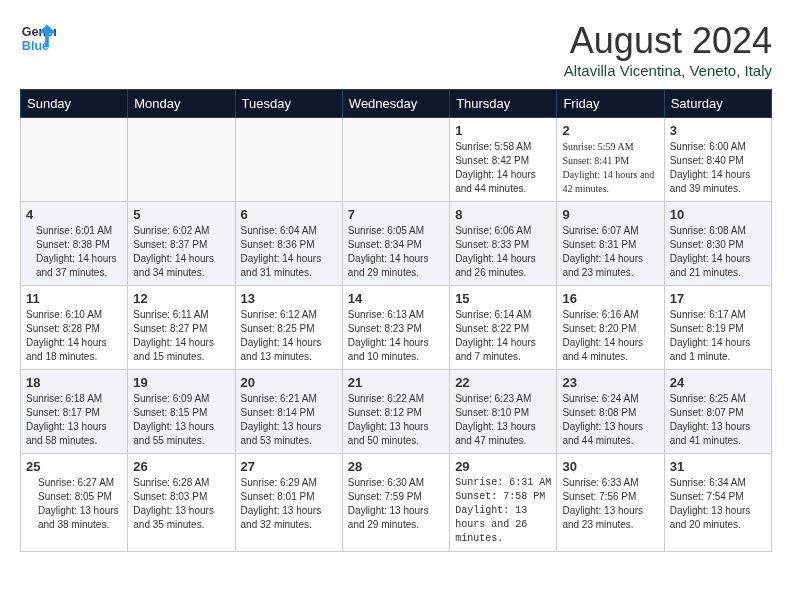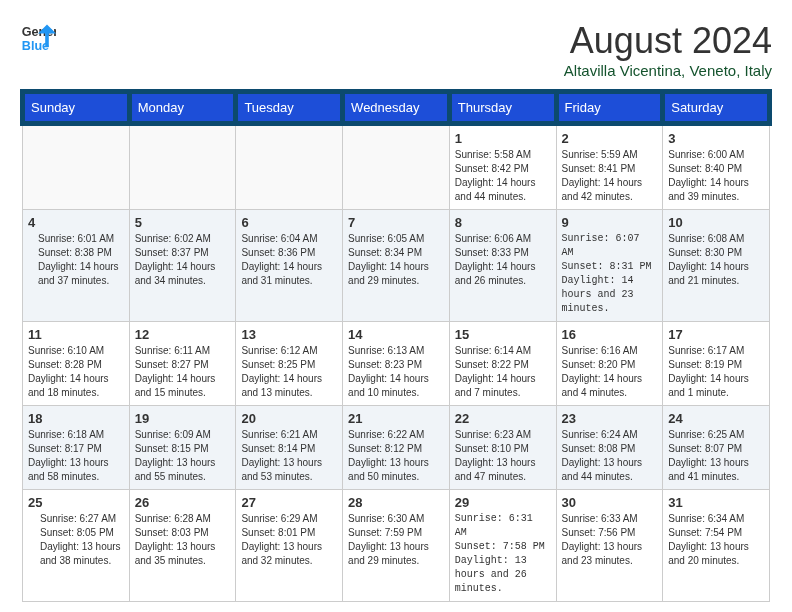--- a/index.html
+++ b/index.html
@@ -36,27 +36,27 @@
     .subtitle {
       font-size: 15px;
       color: #14532d;
     }
     table {
       width: 100%;
       border-collapse: collapse;
       table-layout: fixed;
     }
     th {
-      background: #1d4ed8;
+      background: #0f172a;
       color: #fff;
       text-align: left;
       padding: 6px 6px;
       font-size: 13px;
       font-weight: normal;
-      border: 5px solid #0c4a6e;
+      border: 1px solid #0c4a6e;
     }
     td {
       border: 1px solid #ccc;
       vertical-align: top;
       padding: 5px 5px;
       font-size: 10px;
       color: #333;
       height: 80px;
       background: #fff;
     }
@@ -114,21 +114,21 @@
         <td class="empty"></td>
         <td class="empty"></td>
         <td>
           <span class="day-num">1</span>
           <div class="day-info" style="white-space: pre-line;">Sunrise: 5:58 AM
 Sunset: 8:42 PM
 Daylight: 14 hours and 44 minutes.</div>
         </td>
         <td>
           <span class="day-num">2</span>
-          <div class="day-info" style="white-space: pre-line;">Sunrise: 5:59 AM
+          <div class="day-info" style="white-space: pre-line; font-family: Liberation Serif, serif;">Sunrise: 5:59 AM
 Sunset: 8:41 PM
 Daylight: 14 hours and 42 minutes.</div>
         </td>
         <td>
           <span class="day-num">3</span>
           <div class="day-info" style="white-space: pre-line;">Sunrise: 6:00 AM
 Sunset: 8:40 PM
 Daylight: 14 hours and 39 minutes.</div>
         </td>
       </tr>
@@ -158,21 +158,21 @@
 Daylight: 14 hours and 29 minutes.</div>
         </td>
         <td class="alt-row">
           <span class="day-num">8</span>
           <div class="day-info" style="white-space: pre-line;">Sunrise: 6:06 AM
 Sunset: 8:33 PM
 Daylight: 14 hours and 26 minutes.</div>
         </td>
         <td class="alt-row">
           <span class="day-num">9</span>
-          <div class="day-info" style="white-space: pre-line; font-family: Liberation Mono, monospace;">Sunrise: 6:07 AM
+          <div class="day-info" style="white-space: pre-line;">Sunrise: 6:07 AM
 Sunset: 8:31 PM
 Daylight: 14 hours and 23 minutes.</div>
         </td>
         <td class="alt-row">
           <span class="day-num">10</span>
           <div class="day-info" style="white-space: pre-line;">Sunrise: 6:08 AM
 Sunset: 8:30 PM
 Daylight: 14 hours and 21 minutes.</div>
         </td>
       </tr>

